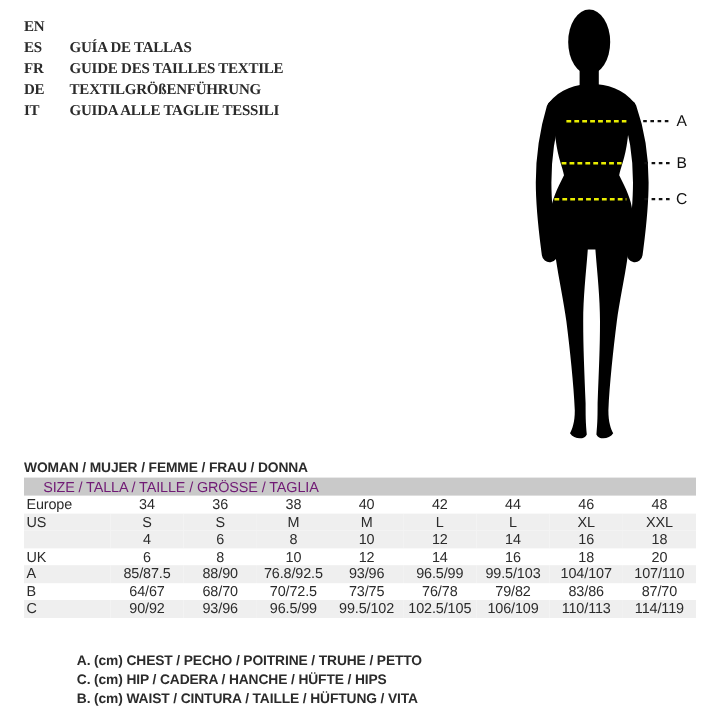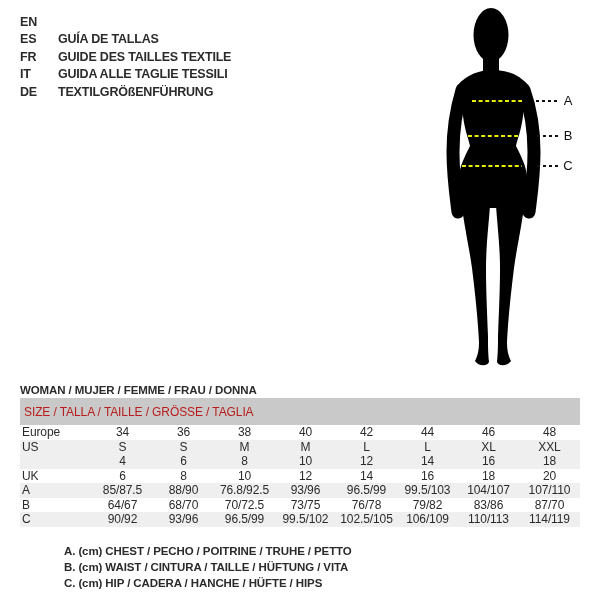--- a/index.html
+++ b/index.html
@@ -7,39 +7,39 @@
     --table-header-bg:#c9c9c9;
     --row-shade-bg:#efefef;
     --silhouette:#000000;
     --text:#2b2b2b;
   }
   html,body{margin:0;padding:0;background:#ffffff;}
   body{font-family:"Liberation Sans", sans-serif;color:var(--text);}
   .page{position:relative;width:600px;height:600px;background:#ffffff;overflow:hidden;}
 
   
-  .lang-block{position:absolute;left:20px;top:14px;}
+  .lang-block{position:absolute;left:20px;top:14px;font-family:Liberation Serif, serif;}
   .lang-row{display:flex;line-height:17.4px;}
   .lang-code{width:38px;font-size:12.5px;font-weight:bold;letter-spacing:-0.2px;}
   .lang-label{font-size:12.5px;font-weight:bold;letter-spacing:-0.2px;white-space:nowrap;}
 
   
   .figure-svg{position:absolute;left:420px;top:0px;width:160px;height:370px;}
   .marker-label{position:absolute;width:16px;text-align:center;font-size:13px;color:#111;}
   .marker-a{left:560px;top:93px;}
   .marker-b{left:560px;top:128px;}
   .marker-c{left:560px;top:158px;}
 
   
   .section-title{position:absolute;left:20px;top:384px;font-size:11.5px;font-weight:bold;letter-spacing:-0.1px;}
 
   
   .size-table{position:absolute;left:20px;top:398px;width:560px;border-collapse:collapse;table-layout:fixed;}
   .size-table th,.size-table td{padding:0;font-weight:normal;font-size:12px;color:var(--text);letter-spacing:-0.1px;}
-  .size-table thead th{background:var(--table-header-bg);text-align:left;padding-left:4px;height:27px;color:#b91c1c;}
+  .size-table thead th{background:var(--table-header-bg);text-align:left;padding-left:16px;height:15px;color:#701a75;}
   .size-table tbody td{height:14.5px;text-align:center;white-space:nowrap;}
   .size-table tbody td.row-label{text-align:left;padding-left:2px;}
   .size-table tbody tr.shade{background:var(--row-shade-bg);}
   .size-table col.label-col{width:72px;}
 
   
   .legend-block{position:absolute;left:20px;top:544px;margin-left:44px;}
   .legend-line{font-size:11.5px;font-weight:bold;line-height:15.8px;letter-spacing:-0.1px;white-space:nowrap;}
 </style>
 </head>
@@ -53,26 +53,26 @@
       </div>
       <div class="lang-row">
         <span class="lang-code">ES</span>
         <span class="lang-label">GUÍA DE TALLAS</span>
       </div>
       <div class="lang-row">
         <span class="lang-code">FR</span>
         <span class="lang-label">GUIDE DES TAILLES TEXTILE</span>
       </div>
       <div class="lang-row">
+        <span class="lang-code">DE</span>
+        <span class="lang-label">TEXTILGRÖßENFÜHRUNG</span>
+      </div>
+      <div class="lang-row">
         <span class="lang-code">IT</span>
         <span class="lang-label">GUIDA ALLE TAGLIE TESSILI</span>
-      </div>
-      <div class="lang-row">
-        <span class="lang-code">DE</span>
-        <span class="lang-label">TEXTILGRÖßENFÜHRUNG</span>
       </div>
     </div>
 
   <svg class="figure-svg" viewBox="0 0 160 370" xmlns="http://www.w3.org/2000/svg" aria-hidden="true">
     <g fill="var(--silhouette)">
       <ellipse cx="71" cy="35" rx="17.5" ry="27"></ellipse>
       <rect x="63" y="46" width="16" height="30"></rect>
       <path d="M37 86 C47 74 60 70 73 70 C86 70 99 74 109 86
                C106 98 104 106 103 116 C101 132 97 140 96 146
                C102 158 106 166 107 176 C108 192 100 200 97 208
@@ -197,17 +197,17 @@
           <td>102.5/105</td>
           <td>106/109</td>
           <td>110/113</td>
           <td>114/119</td>
         </tr>
       </tbody>
   </table>
 
   <div class="legend-block">
       <div class="legend-line">A. (cm) CHEST / PECHO / POITRINE / TRUHE / PETTO</div>
+      <div class="legend-line">C. (cm) HIP / CADERA / HANCHE / HÜFTE / HIPS</div>
       <div class="legend-line">B. (cm) WAIST / CINTURA / TAILLE / HÜFTUNG / VITA</div>
-      <div class="legend-line">C. (cm) HIP / CADERA / HANCHE / HÜFTE / HIPS</div>
     </div>
 
 </div>
 
 </body></html>

